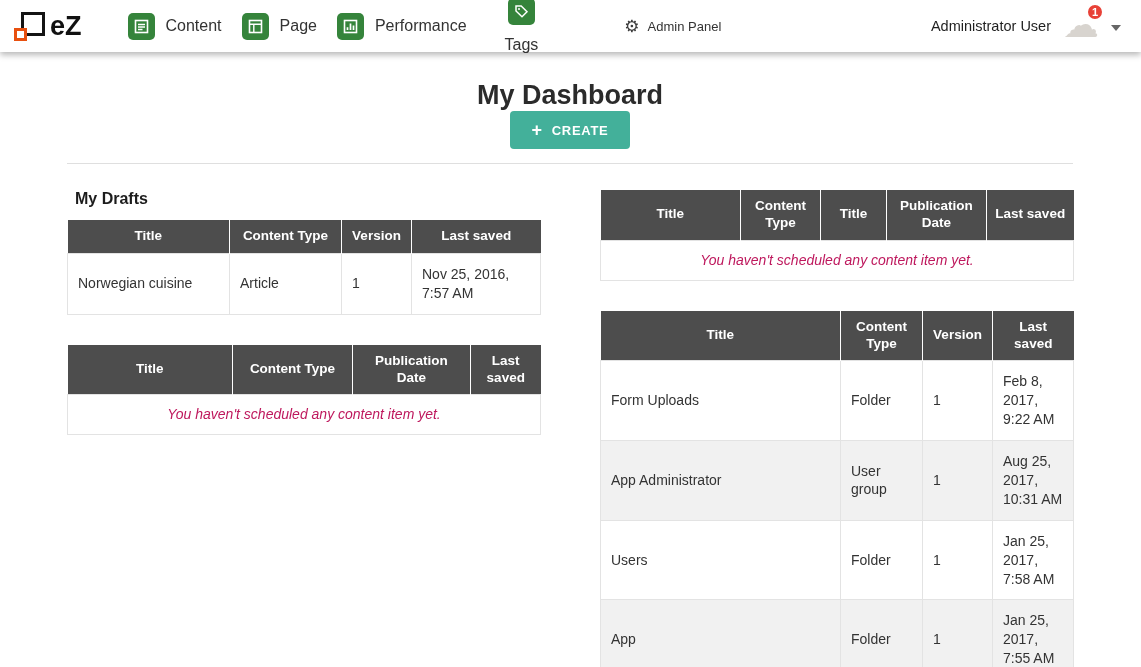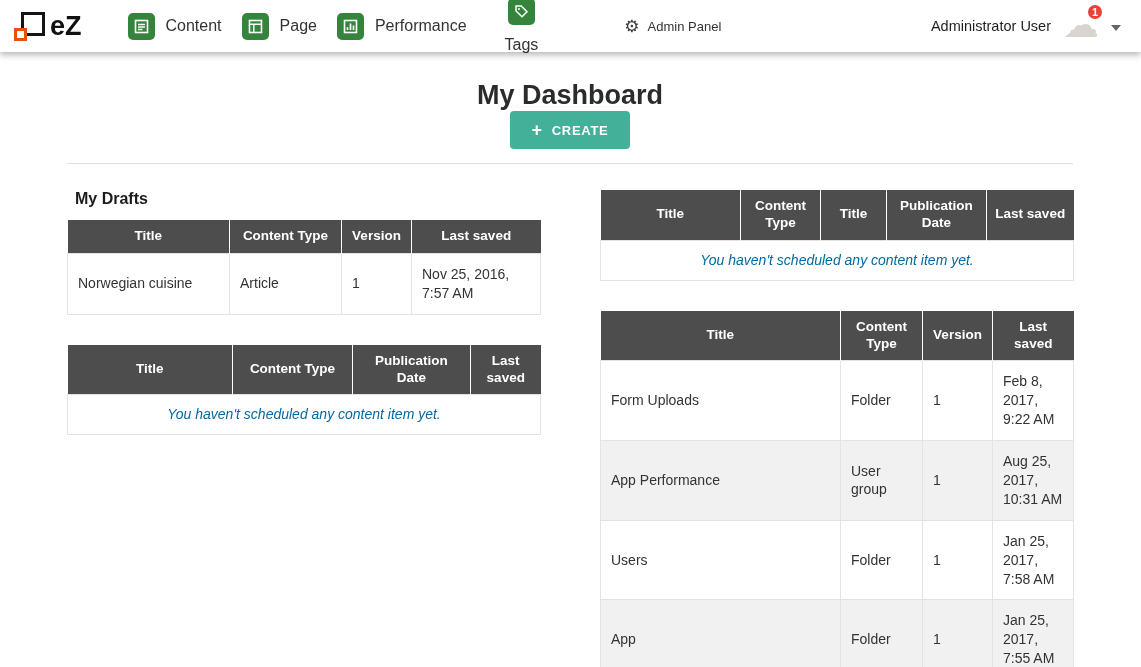--- a/index.html
+++ b/index.html
@@ -68,21 +68,21 @@
     background:#4d4d4d; color:#fff; font-weight:bold; font-size:13.5px;
     text-align:center; vertical-align:middle; padding:8px 8px; line-height:1.25;
     border-left:1px solid #fff; overflow:hidden;
   }
   .tbl th:first-child { border-left:none; }
   .tbl td {
     border:1px solid #e3e3e3; padding:11px 10px; vertical-align:middle;
     line-height:1.35; background:#fff; overflow:hidden;
   }
   .tbl tbody tr:nth-child(even) td { background:#f1f1f1; }
-  .tbl td.empty-cell { text-align:center; font-style:italic; padding:10px 8px; color:#0369a1; }
+  .tbl td.empty-cell { text-align:center; font-style:italic; padding:10px 8px; color:#be185d; }
 </style>
 </head>
 <body>
 
 <div class="topbar">
   <div class="logo">
     <span class="logo-mark">
       <span class="logo-outer"></span>
       <span class="logo-inner"></span>
     </span>
@@ -256,21 +256,21 @@
             </tr>
           </thead>
           <tbody>
             <tr>
               <td>Form Uploads</td>
               <td>Folder</td>
               <td>1</td>
               <td>Feb 8, 2017, 9:22 AM</td>
             </tr>
             <tr>
-              <td>App Performance</td>
+              <td>App Administrator</td>
               <td>User group</td>
               <td>1</td>
               <td>Aug 25, 2017, 10:31 AM</td>
             </tr>
             <tr>
               <td>Users</td>
               <td>Folder</td>
               <td>1</td>
               <td>Jan 25, 2017, 7:58 AM</td>
             </tr>

